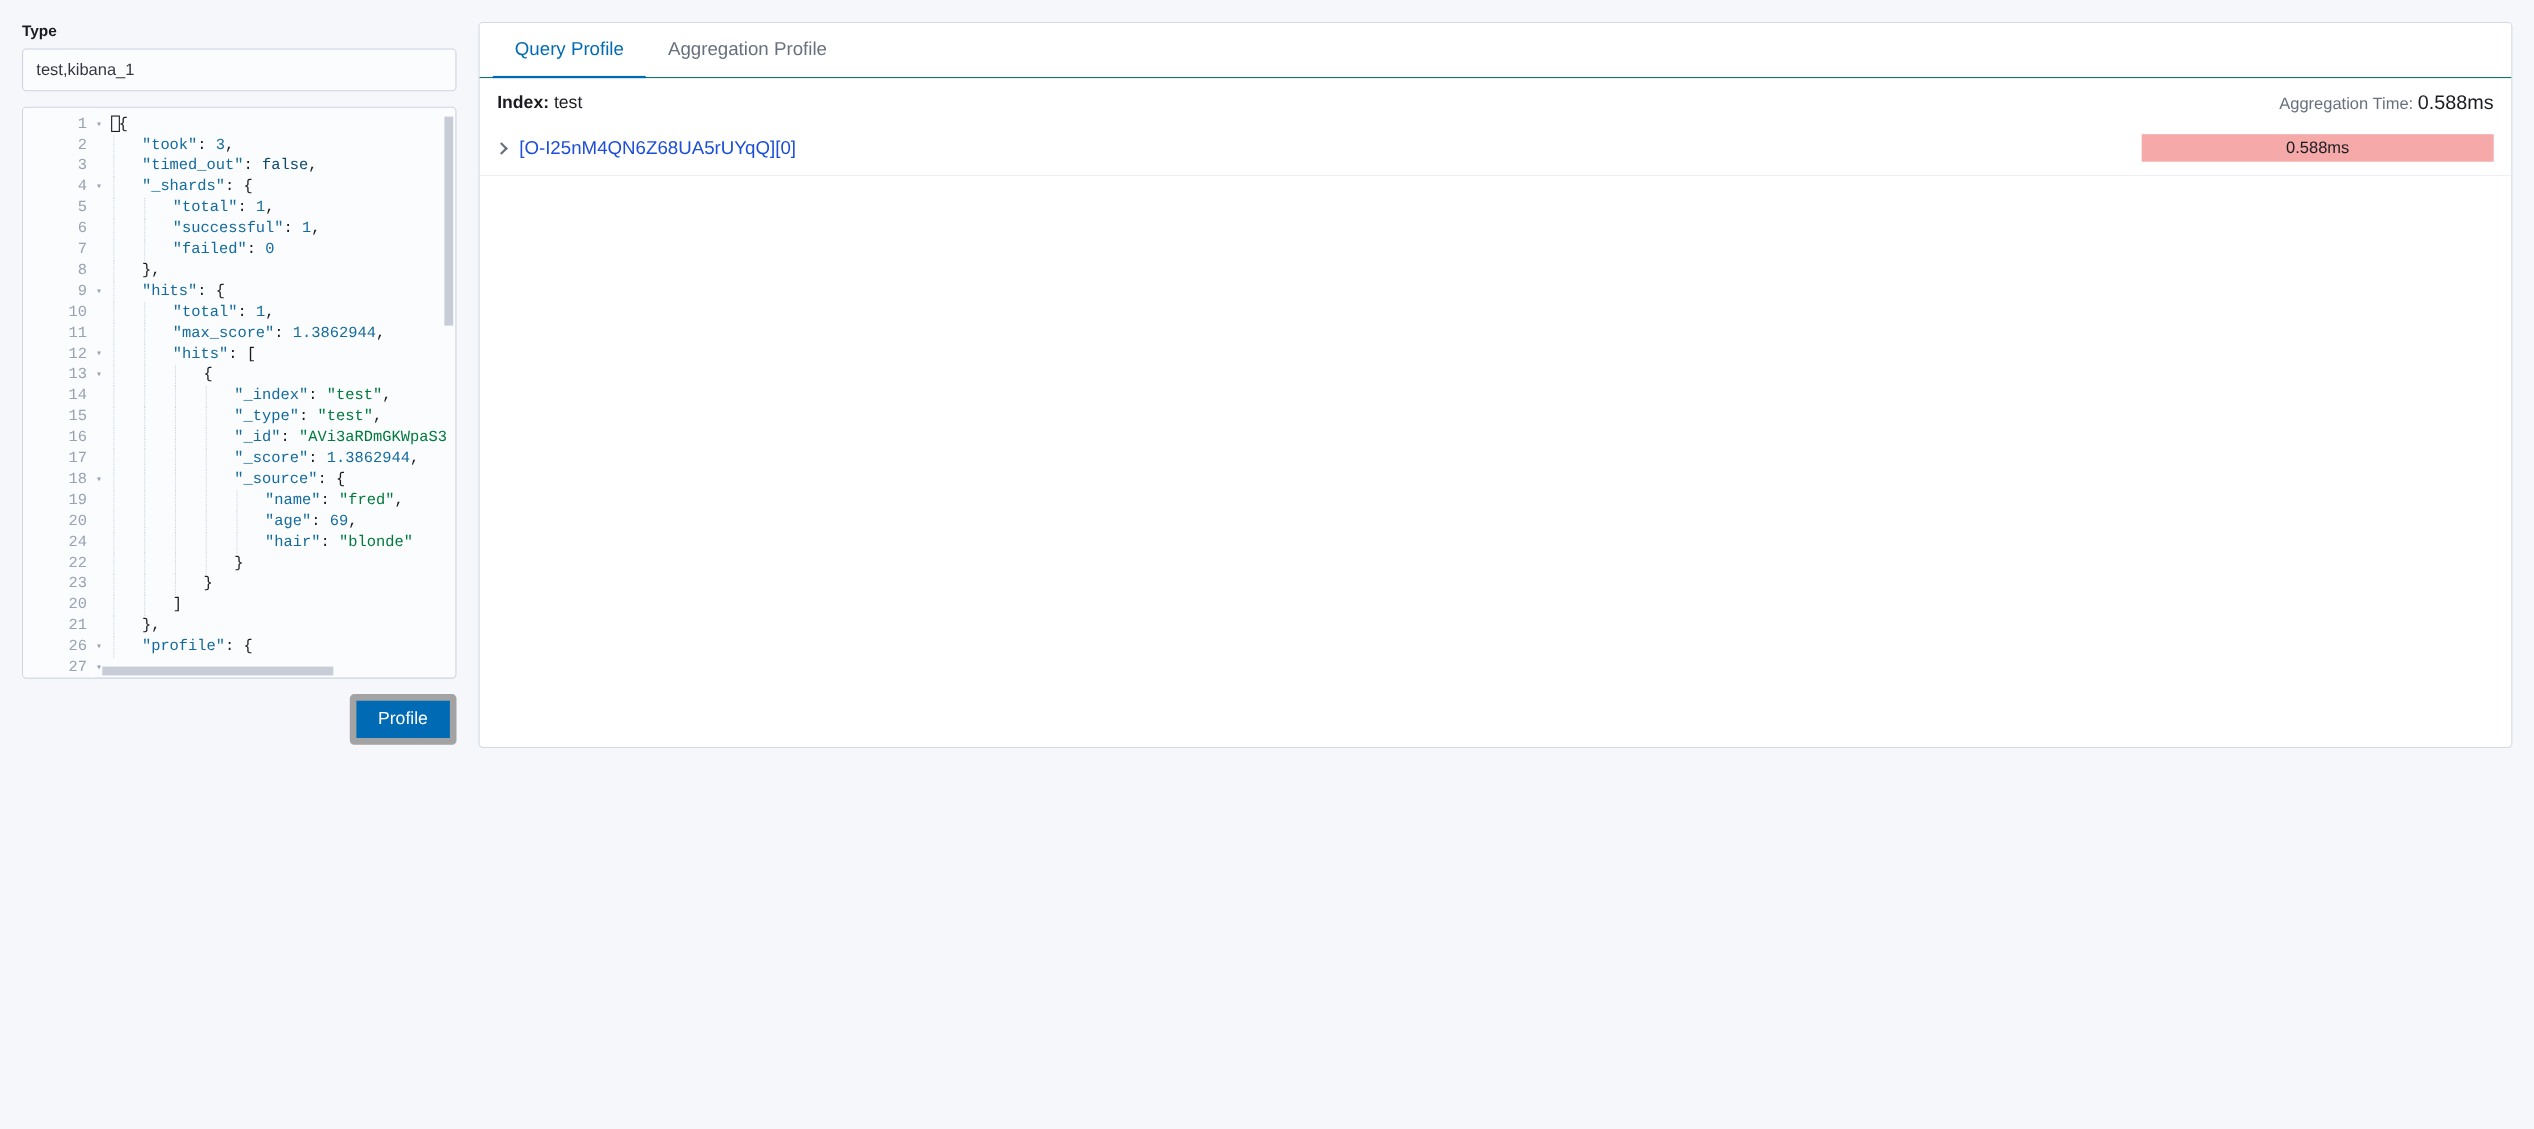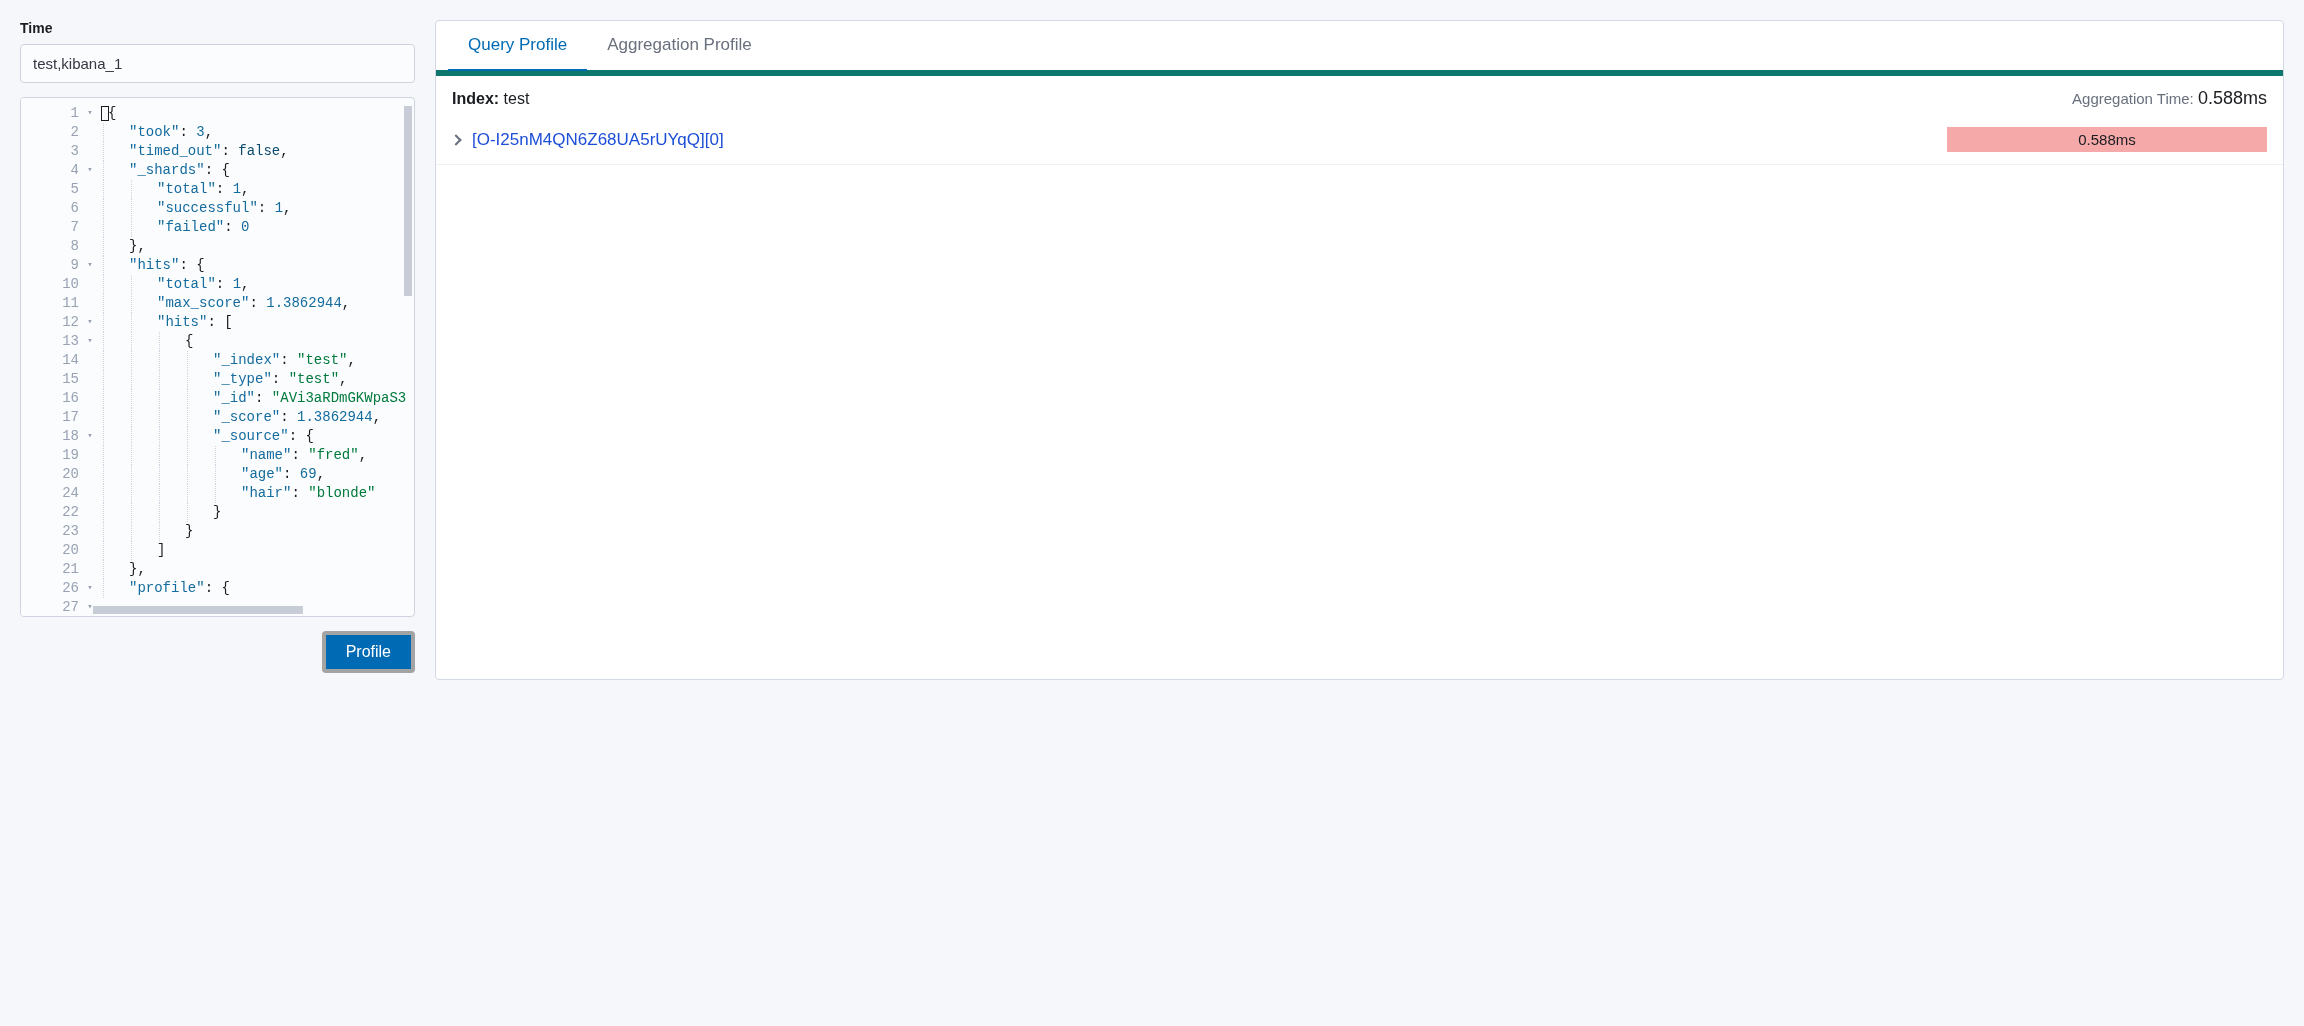--- a/index.html
+++ b/index.html
@@ -119,39 +119,39 @@
   border-radius: 0;
 }
 .profile-btn-row {
   margin-top: 14px;
   display: flex;
   justify-content: flex-end;
 }
 .profile-btn {
   background: #006bb4;
   color: #fff;
-  border: 4px solid #a3a3a3;
+  border: 6px solid #a3a3a3;
   border-radius: 4px;
   padding: 8px 20px;
   font-size: 16px;
   font-weight: 500;
   cursor: pointer;
 }
 .right-panel {
   flex: 1;
   background: #fff;
   border: 1px solid #d3dae6;
   border-radius: 4px;
   display: flex;
   flex-direction: column;
   min-height: 660px;
 }
 .tabs {
   display: flex;
-  border-bottom: 6px solid #0f766e;
+  border-bottom: 1px solid #0f766e;
   padding: 0 12px;
   align-items: flex-end;
 }
 .tab {
   padding: 14px 20px 14px;
   font-size: 17px;
   color: #69707d;
   cursor: pointer;
   border-bottom: 2px solid transparent;
   margin-bottom: -1px;
@@ -205,21 +205,21 @@
 </style>
 </head>
 <body>
 
 <div class="container">
 
   <div class="left-panel">
 
     <div class="form-row">
       <div class="form-group">
-        <label class="form-label">Time</label>
+        <label class="form-label">Type</label>
         <input class="form-input" type="text" value="test,kibana_1" style="">
       </div>
     </div>
 
     <div class="editor">
       <div class="editor-inner">
         <div class="gutter" id="gutter">
             <div class="gutter-line">1<span class="fold-arrow">▾</span></div>
             <div class="gutter-line">2</div>
             <div class="gutter-line">3</div>

